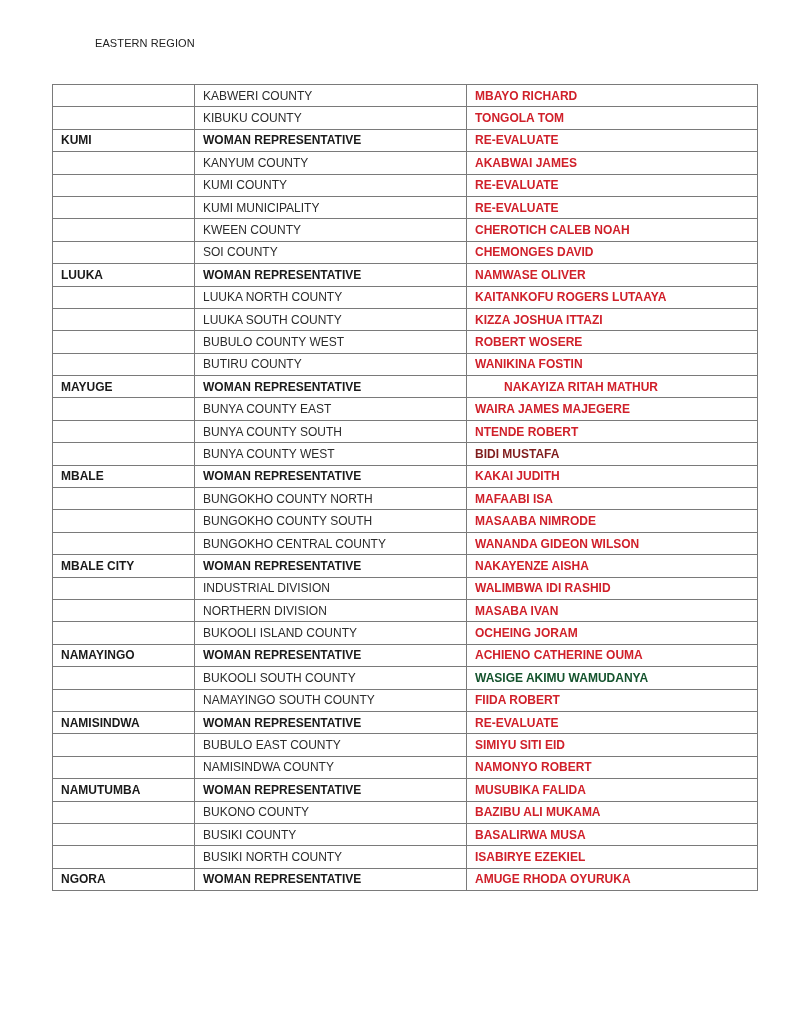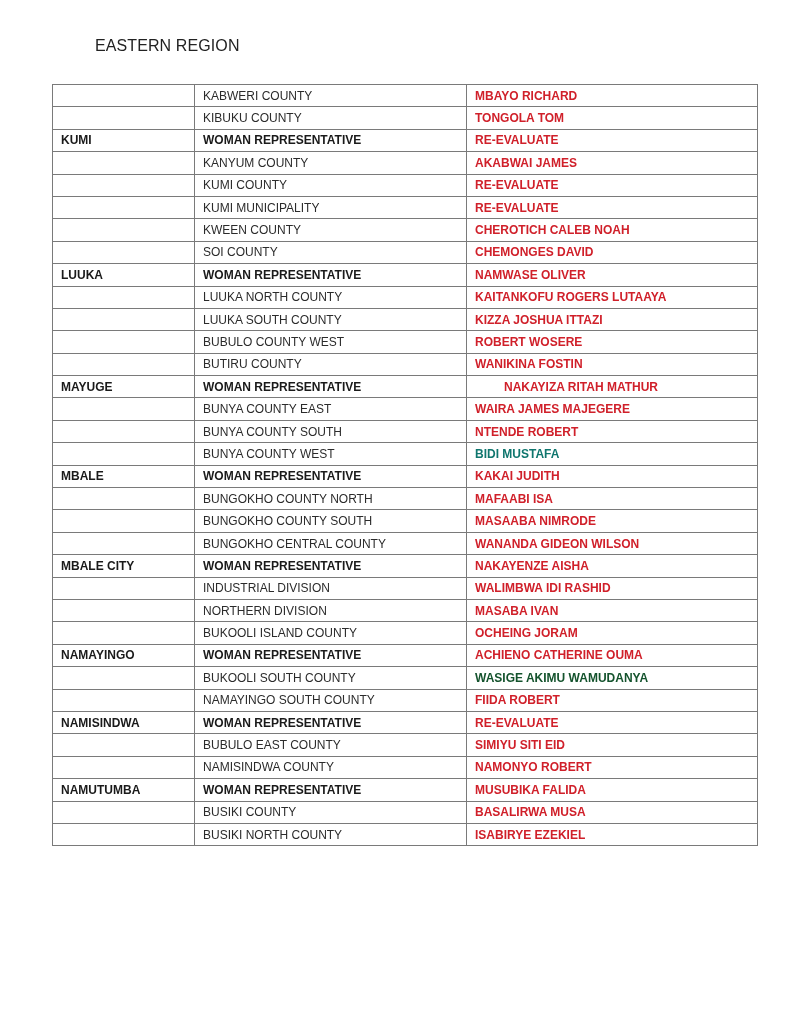--- a/index.html
+++ b/index.html
@@ -1,18 +1,18 @@
 <!DOCTYPE html>
 <html><head>
 <meta charset="utf-8">
 <style>
   html, body { margin: 0; padding: 0; background: #ffffff; }
   body { width: 810px; height: 1024px; position: relative; overflow: hidden;
          font-family: "Liberation Sans", "DejaVu Sans", sans-serif; color: #1a1a1a; }
-  .heading { position: absolute; left: 95px; top: 37px; font-size: 16px; letter-spacing: 0.1px; color: #222; }
+  .heading { position: absolute; left: 95px; top: 37px; font-size: 11px; letter-spacing: 0.1px; color: #222; }
   table.main { position: absolute; left: 52px; top: 84px; width: 705px; border-collapse: collapse; table-layout: fixed; }
   table.main td { border: 1px solid #7a7a7a; height: 21.4px; padding: 0 0 0 8px; font-size: 12px;
                   white-space: nowrap; overflow: hidden; vertical-align: middle; line-height: 1; }
   col.c1 { width: 142px; } col.c2 { width: 272px; } col.c3 { width: 291px; }
   td.district { font-weight: bold; color: #1a1a1a; }
   td.seat { color: #2b2b2b; }
   td.seat.bold { font-weight: bold; color: #1a1a1a; }
   td.candidate { font-weight: bold; color: #d0202a; padding-left: 10px; }
 </style>
 </head>
@@ -103,21 +103,21 @@
         <td class="candidate" style="color: rgb(208, 32, 42);">WAIRA JAMES MAJEGERE</td>
       </tr>
       <tr>
         <td class="district"></td>
         <td class="seat">BUNYA COUNTY SOUTH</td>
         <td class="candidate" style="color: rgb(208, 32, 42);">NTENDE ROBERT</td>
       </tr>
       <tr>
         <td class="district"></td>
         <td class="seat">BUNYA COUNTY WEST</td>
-        <td class="candidate" style="color: #0f766e;">BIDI MUSTAFA</td>
+        <td class="candidate" style="color: #7f1d1d;">BIDI MUSTAFA</td>
       </tr>
       <tr>
         <td class="district">MBALE</td>
         <td class="seat bold">WOMAN REPRESENTATIVE</td>
         <td class="candidate" style="color: rgb(208, 32, 42);">KAKAI JUDITH</td>
       </tr>
       <tr>
         <td class="district"></td>
         <td class="seat">BUNGOKHO COUNTY NORTH</td>
         <td class="candidate" style="color: rgb(208, 32, 42);">MAFAABI ISA</td>
@@ -182,22 +182,32 @@
         <td class="seat">NAMISINDWA COUNTY</td>
         <td class="candidate" style="color: rgb(208, 32, 42);">NAMONYO ROBERT</td>
       </tr>
       <tr>
         <td class="district">NAMUTUMBA</td>
         <td class="seat bold">WOMAN REPRESENTATIVE</td>
         <td class="candidate" style="color: rgb(208, 32, 42);">MUSUBIKA FALIDA</td>
       </tr>
       <tr>
         <td class="district"></td>
+        <td class="seat">BUKONO COUNTY</td>
+        <td class="candidate" style="color: rgb(208, 32, 42);">BAZIBU ALI MUKAMA</td>
+      </tr>
+      <tr>
+        <td class="district"></td>
         <td class="seat">BUSIKI COUNTY</td>
         <td class="candidate" style="color: rgb(208, 32, 42); border-radius: 8px;">BASALIRWA MUSA</td>
       </tr>
       <tr>
         <td class="district"></td>
         <td class="seat">BUSIKI NORTH COUNTY</td>
         <td class="candidate" style="color: rgb(208, 32, 42);">ISABIRYE EZEKIEL</td>
+      </tr>
+      <tr>
+        <td class="district">NGORA</td>
+        <td class="seat bold">WOMAN REPRESENTATIVE</td>
+        <td class="candidate" style="color: rgb(208, 32, 42);">AMUGE RHODA OYURUKA</td>
       </tr>
     </tbody>
 </table>
 
 </body></html>

